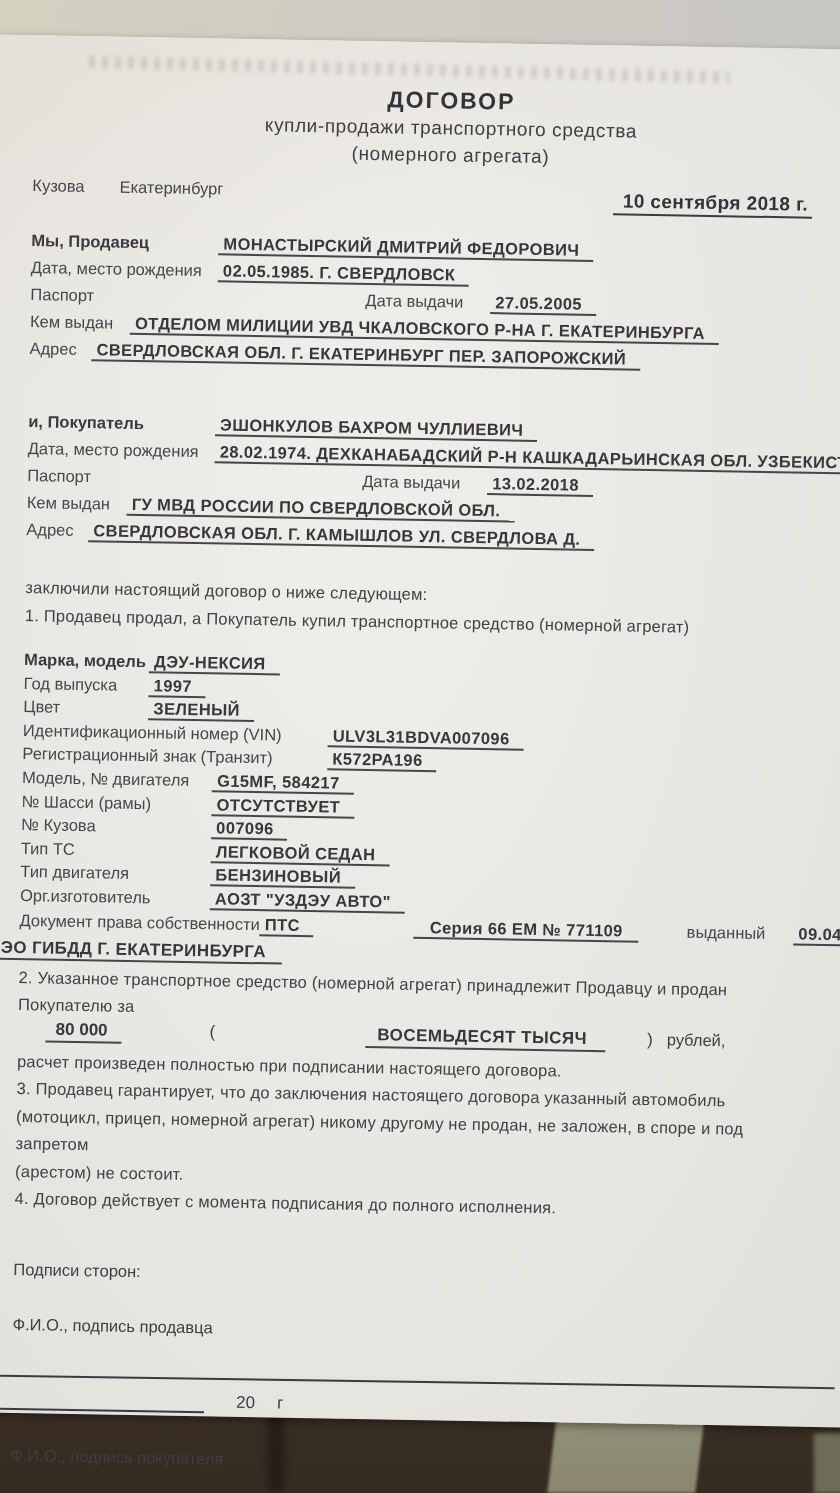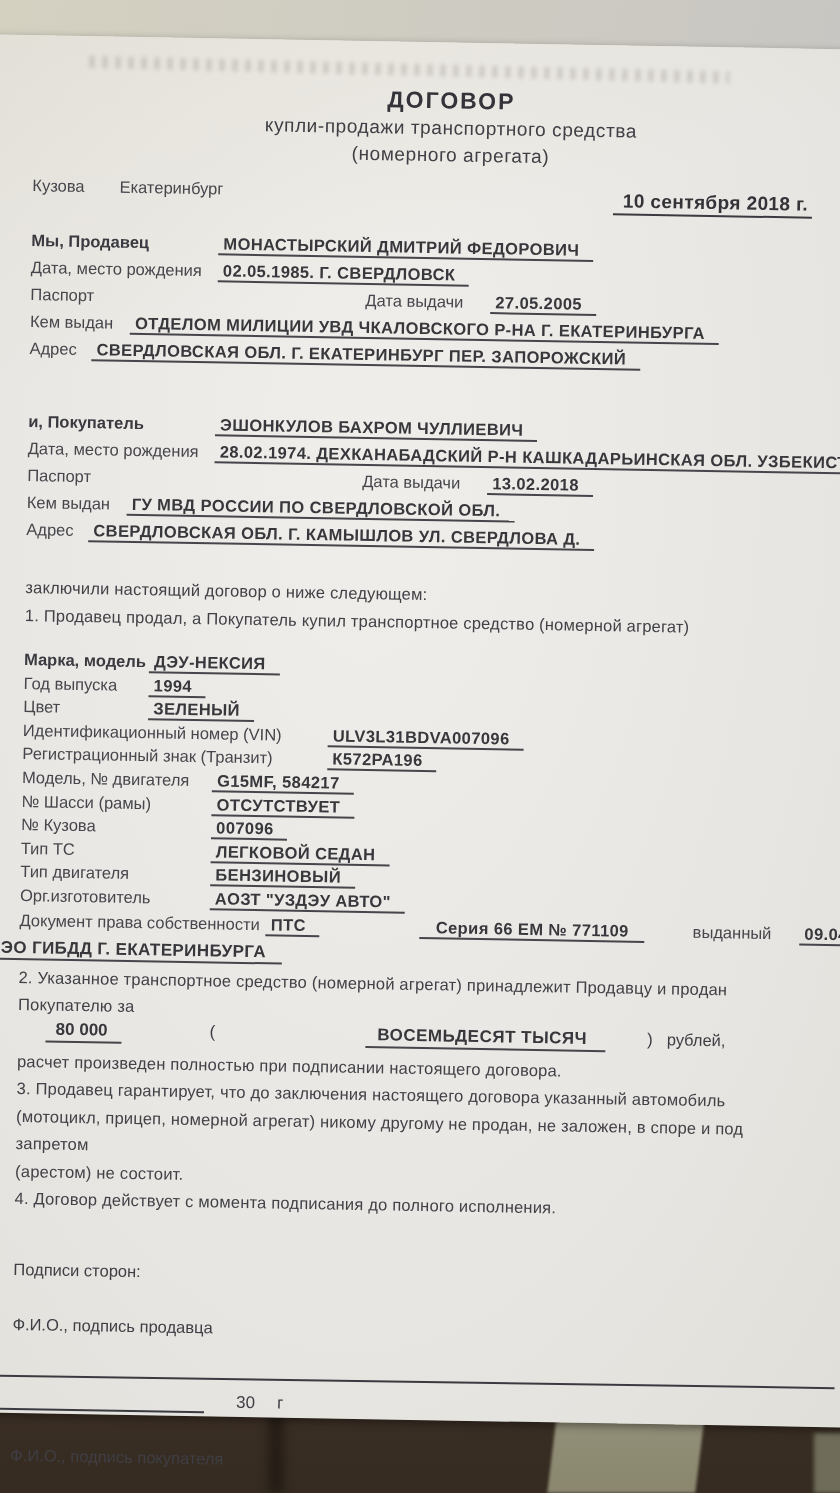--- a/index.html
+++ b/index.html
@@ -167,21 +167,21 @@
       <div class="para">1. Продавец продал, а Покупатель купил транспортное средство (номерной агрегат)</div>
     </div>
 
     <div class="vehicle-block">
       <div class="vrow">
         <span class="lbl blbl lw125">Марка, модель</span>
         <span class="val">ДЭУ-НЕКСИЯ</span>
       </div>
       <div class="vrow">
         <span class="lbl lw125">Год выпуска</span>
-        <span class="val">1994</span>
+        <span class="val">1997</span>
       </div>
       <div class="vrow">
         <span class="lbl lw125">Цвет</span>
         <span class="val">ЗЕЛЕНЫЙ</span>
       </div>
       <div class="vrow">
         <span class="lbl lw305">Идентификационный номер (VIN)</span>
         <span class="val">ULV3L31BDVA007096</span>
       </div>
       <div class="vrow">
@@ -208,21 +208,21 @@
         <span class="lbl lw190">Тип двигателя</span>
         <span class="val">БЕНЗИНОВЫЙ</span>
       </div>
       <div class="vrow">
         <span class="lbl lw190">Орг.изготовитель</span>
         <span class="val">АОЗТ "УЗДЭУ АВТО"</span>
       </div>
 
       <div class="ptc-row">
         <span class="lbl">Документ права собственности</span>
-        <span class="val" style="margin-left:6px;">ПТС</span>
+        <span class="val" style="">ПТС</span>
         <span class="val" style="margin-left:100px; padding:0 16px 0 16px;">Серия 66 ЕМ № 771109</span>
         <span class="lbl" style="margin-left:48px;">выданный</span>
         <span class="val" style="margin-left:28px;">09.04.2002</span>
       </div>
       <div class="reo">
         <span class="val">РЭО ГИБДД Г. ЕКАТЕРИНБУРГА</span>
       </div>
     </div>
 
     <div class="clauses">
@@ -241,21 +241,21 @@
       <div class="para">4. Договор действует с момента подписания до полного исполнения.</div>
     </div>
 
     <div>
       <div class="sig-heading">Подписи сторон:</div>
 
       <div class="sig-label">Ф.И.О., подпись продавца</div>
       <div class="sig-line-long"></div>
       <div class="sig-year-row">
         <div class="sig-line-short"></div>
-        <span class="yr">30</span>
+        <span class="yr">20</span>
         <span class="yr yr-g">г</span>
       </div>
 
       <div class="sig-label">Ф.И.О., подпись покупателя</div>
 
     </div>
 
   </div>
 </div>
 

